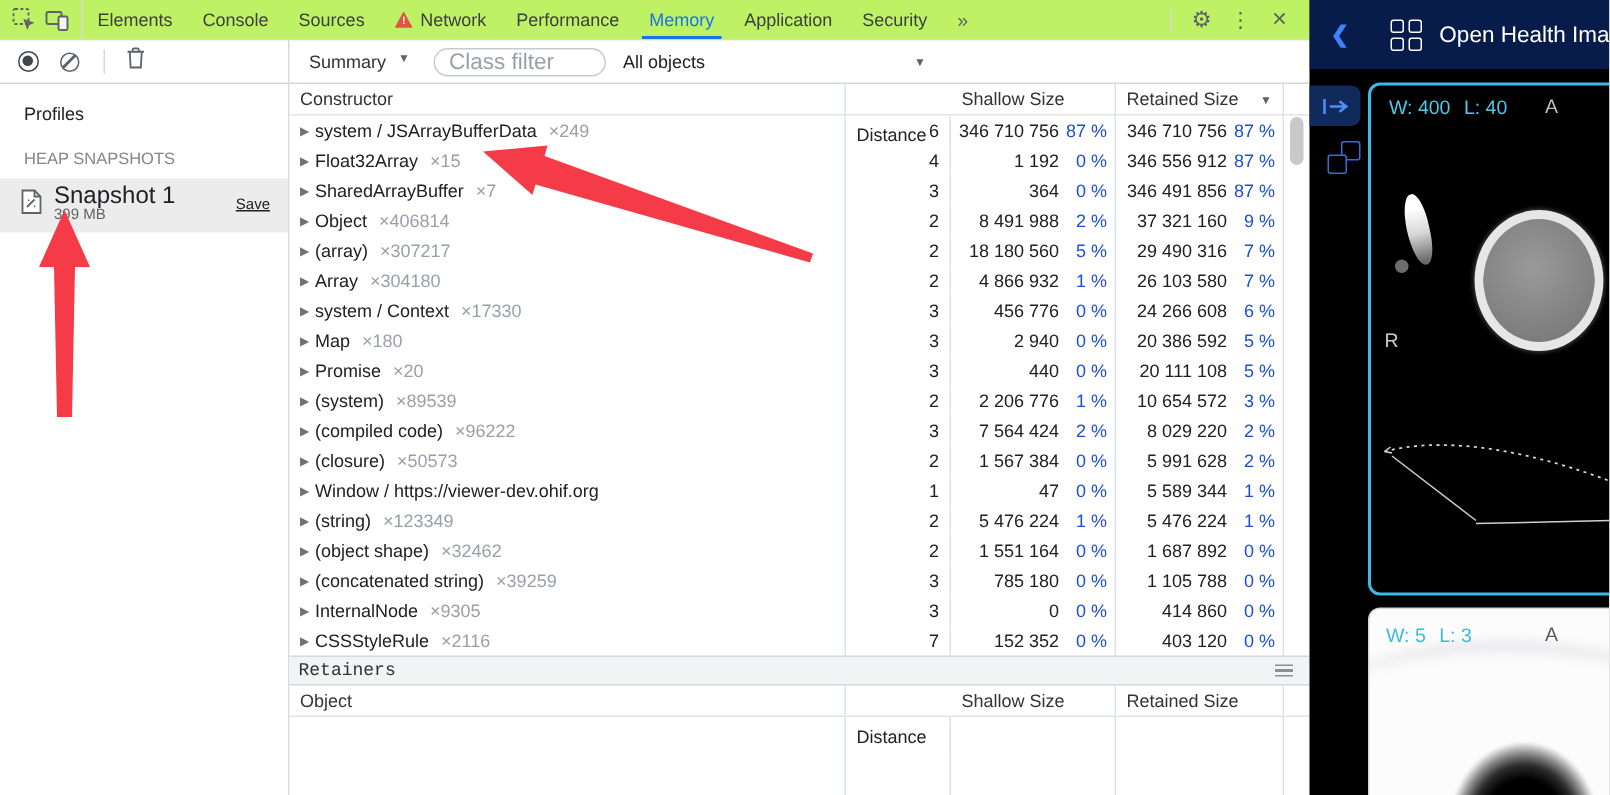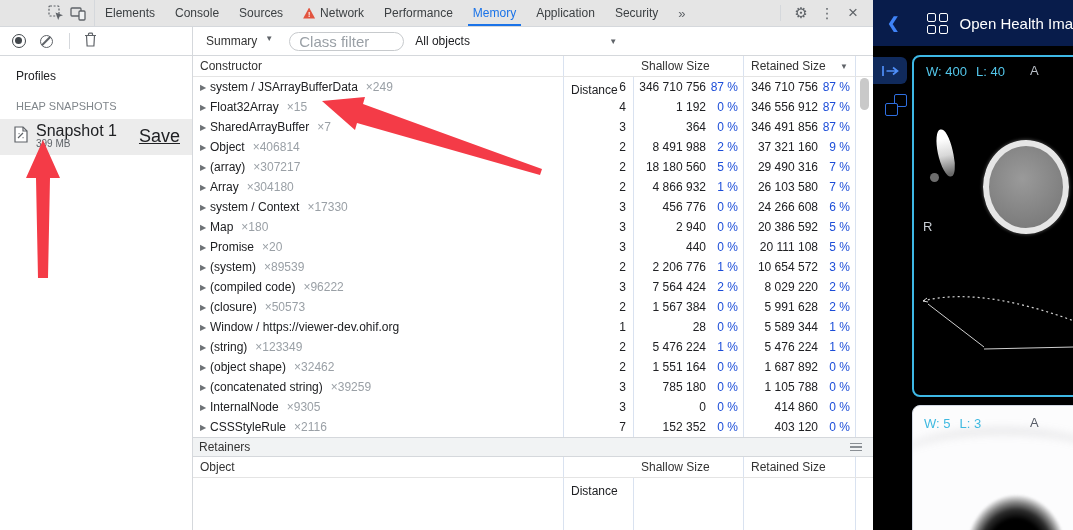--- a/index.html
+++ b/index.html
@@ -3,22 +3,22 @@
 <meta charset="utf-8">
 <style>
   html,body{margin:0;padding:0;background:#fff;}
   *{box-sizing:border-box;}
   .root{position:relative;width:1073px;height:530px;overflow:hidden;
         font-family:"Liberation Sans",sans-serif;background:#fff;}
 
   
   .devtools{position:absolute;left:0;top:0;width:873px;height:530px;background:#fff;}
 
-  .tabbar{height:27px;background:#e5e5e5;border-bottom:1px solid #d5d8dc;
-          display:flex;align-items:stretch;padding-left:40px;}
+  .tabbar{height:27px;background:#bef264;border-bottom:1px solid #d5d8dc;
+          display:flex;align-items:stretch;}
   .tl-icons{display:flex;align-items:center;gap:6px;padding:0 8px;border-right:1px solid #d5d8dc;}
   .tl-icons svg{display:block;}
   .tab-strip{display:flex;align-items:stretch;}
   .tab{display:flex;align-items:center;gap:5px;padding:0 10px;font-size:12px;color:#3c4043;
        position:relative;cursor:default;white-space:nowrap;}
   .tab.active{color:#1a73e8;}
   .tab.active::after{content:'';position:absolute;left:5px;right:5px;bottom:0;height:2px;background:#1a73e8;}
   .tab.overflow{color:#5f6368;font-size:13px;}
   .warn-tri{width:12px;height:11px;background:#e2543f;clip-path:polygon(50% 0,100% 100%,0 100%);
             color:#fff;font-size:7px;font-weight:bold;display:flex;align-items:flex-end;
@@ -46,21 +46,21 @@
                   justify-content:space-between;font-size:12px;color:#202124;padding-right:4px;}
 
   .dt-body{display:flex;height:474px;}
   .sidebar{width:193px;height:100%;border-right:1px solid #d5d8dc;background:#fff;flex:none;}
   .profiles{font-size:12px;color:#202124;padding:13px 0 0 16px;}
   .section-label{font-size:11px;color:#80868b;padding:17px 0 7px 16px;}
   .snap-item{background:#ececec;display:flex;align-items:center;padding:5px 12px 6px 14px;}
   .snap-text{margin-left:8px;flex:1;}
   .snap-name{font-size:16px;color:#202124;line-height:14px;}
   .snap-size{font-size:10px;color:#5f6368;line-height:11px;}
-  .save-link{font-size:18px;color:#202124;text-decoration:underline;}
+  .save-link{font-size:10px;color:#202124;text-decoration:underline;}
 
   .main{flex:1;display:flex;flex-direction:column;background:#fff;position:relative;}
   .grid-header{height:21px;display:flex;align-items:center;font-size:12px;color:#333;
                border-bottom:1px solid #e4e4e4;}
   .grid-row{height:20px;display:flex;align-items:center;font-size:12px;}
   .cell{height:100%;display:flex;align-items:center;border-right:1px solid #d9e2f0;}
   .c-ctor{width:371px;padding-left:4px;overflow:hidden;white-space:nowrap;}
   .c-dist{width:70px;justify-content:flex-end;padding-right:7px;color:#202124;}
   .c-shallow{width:110px;}
   .c-ret{width:112px;}
@@ -69,21 +69,21 @@
   .grid-header .c-dist{justify-content:flex-start;padding-left:7px;margin-top:48px;}
   .grid-header .c-shallow,.grid-header .c-ret{padding-left:7px;}
   .sort-caret{margin-left:auto;margin-right:7px;font-size:8px;color:#5f6368;}
   .tri{width:13px;font-size:8px;color:#6e7276;flex:none;padding-left:3px;}
   .rname{color:#202124;}
   .rcount{color:#9aa0a6;margin-left:8px;}
   .num{flex:1;text-align:right;color:#202124;}
   .pct{width:37px;text-align:right;color:#1d4ed8;padding-right:5px;flex:none;}
 
   .retainers-bar{height:20px;background:#f1f3f4;border-top:1px solid #d5d8dc;border-bottom:1px solid #d5d8dc;
-                 display:flex;align-items:center;font-size:12px;color:#333;padding-left:6px;}
+                 display:flex;align-items:center;font-size:12px;color:#333;padding-left:6px;font-family:Liberation Mono, monospace;}
   .ret-menu{margin-left:auto;margin-right:11px;color:#5f6368;width:12px;}
   .ret-menu span{display:block;height:1.2px;background:#8a8f94;margin:2px 0;}
   .retainers-empty{flex:1;display:flex;}
 
   .scroll-thumb{position:absolute;right:4px;top:22px;width:9px;height:32px;background:#c9c9c9;border-radius:5px;}
 
   
   .viewer{position:absolute;left:873px;top:0;width:200px;height:530px;background:#000;overflow:hidden;}
   .v-header{height:46px;background:#081c4b;display:flex;align-items:center;}
   .v-chevron{color:#3f83f8;font-size:15px;margin-left:14px;font-weight:bold;}
@@ -428,21 +428,21 @@
                 <span class="pct">2 %</span>
               </div>
             </div>
             <div class="grid-row">
               <div class="cell c-ctor">
                 <span class="tri">▶</span>
                 <span class="rname">Window / https://viewer-dev.ohif.org</span>
               </div>
               <div class="cell c-dist">1</div>
               <div class="cell c-shallow">
-                <span class="num">28</span>
+                <span class="num">47</span>
                 <span class="pct">0 %</span>
               </div>
               <div class="cell c-ret">
                 <span class="num">5 589 344</span>
                 <span class="pct">1 %</span>
               </div>
             </div>
             <div class="grid-row">
               <div class="cell c-ctor">
                 <span class="tri">▶</span>

